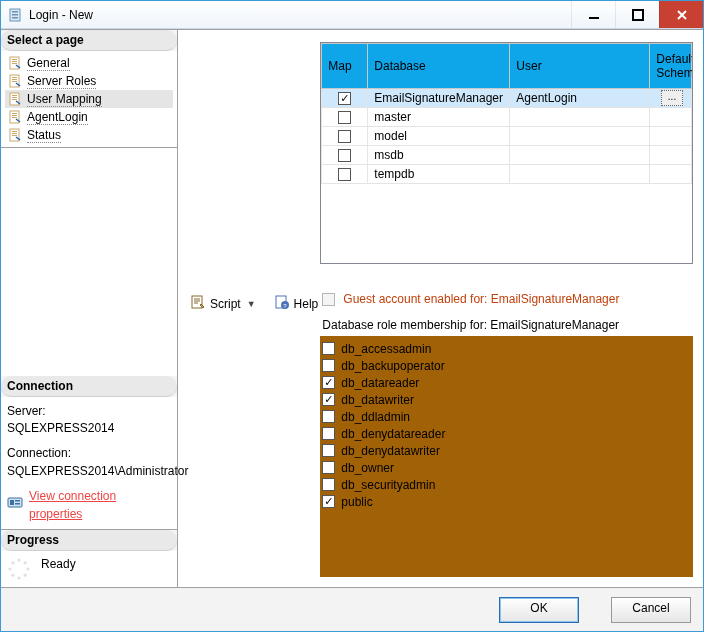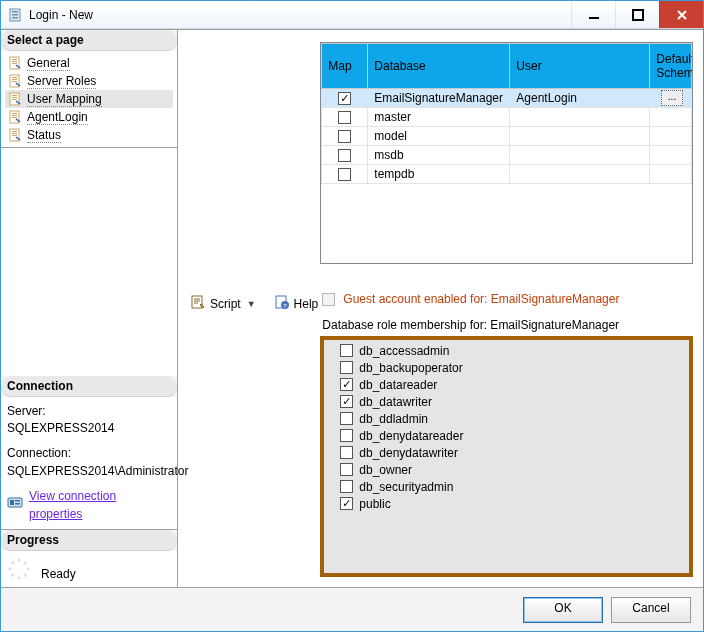--- a/index.html
+++ b/index.html
@@ -16,22 +16,22 @@
   .leftpane { width: 177px; border-right: 1px solid #a0a0a0; display: flex; flex-direction: column; background: #f5f5f5; }
   .panel { border-bottom: 1px solid #a0a0a0; }
   .panel-h { background: #e9e9e9; font-weight: bold; padding: 3px 6px; border-bottom: 1px solid #cfcfcf; border-radius: 10px; }
   .page-list { background: #fff; padding: 3px 4px; }
   .page-item { display: flex; align-items: center; gap: 4px; padding: 1px 2px; }
   .page-item.selected { background: #e5e5e5; }
   .page-item .dotdash { border-bottom: 1px dotted #888; text-decoration: none; color: #000; }
   .page-icon svg { display: block; }
   .conn-body { background: #fff; padding: 6px 6px; line-height: 1.45; }
   .conn-link { display: flex; align-items: center; gap: 6px; margin-top: 8px; }
-  .conn-link a { color: #6d28d9; text-decoration: underline; cursor: pointer; }
-  .progress-body { background: #fff; padding: 6px 6px; display: flex; align-items: flex-end; gap: 10px; }
+  .conn-link a { color: #ef4444; text-decoration: underline; cursor: pointer; }
+  .progress-body { background: #fff; padding: 6px 6px; display: flex; align-items: flex-start; gap: 10px; }
   .spinner { width: 24px; height: 24px; }
   .spinner svg circle { fill: #e0e0e0; }
   .spacer { flex: 1; background: #fff; }
 
   .rightpane { flex: 1; display: flex; flex-direction: row; padding: 8px 10px 10px 10px; min-width: 0; }
   .toolbar { display: flex; align-items: center; gap: 14px; padding: 2px 0 10px 0; border-bottom: 0; }
   .tbtn { display: inline-flex; align-items: center; gap: 4px; padding: 1px 2px; }
   .tbtn .caret { font-size: 9px; color: #444; margin-left: 2px; }
   .content { flex: 1; display: flex; flex-direction: column; min-height: 0; padding-top: 4px; }
   .label { margin: 2px 0 4px 2px; }
@@ -40,25 +40,25 @@
   table.grid th { background: #0ea5e9; border: 1px solid #c8c8c8; font-weight: normal; text-align: left; padding: 8px 6px; height: 20px; }
   table.grid td { border: 1px solid #e4e4e4; padding: 0 6px; height: 19px; }
   table.grid tr.sel td { background: #cfe8fb; }
   .chkcell { text-align: center; padding: 0 !important; }
   .chk { width: 13px; height: 13px; border: 1px solid #555; display: inline-flex; align-items: center; justify-content: center; background: #fff; vertical-align: middle; }
   .chk.on::after { content: "✓"; font-size: 11px; line-height: 1; color: #000; }
   .chk.disabled { border-color: #b5b5b5; background: #f4f4f4; }
   .ellipsis-btn { width: 22px; height: 16px; border: 1px dotted #6b6b6b; background: #efefef; font-size: 10px; text-align: center; line-height: 12px; margin: 1px 2px; float: right; }
 
   .guest-row { display: flex; align-items: center; gap: 8px; color: #c2410c; margin: 28px 0 10px 2px; }
-  .role-box { flex: 1; border: 4px solid #a16207; background: #e5e5e5; overflow: auto; padding: 2px 16px; }
+  .role-box { flex: 1; border: 2px solid #a16207; background: #a16207; overflow: auto; padding: 2px 0; }
   .role-item { display: flex; align-items: center; gap: 6px; height: 17px; }
 
   .footer { height: 44px; border-top: 1px solid #a0a0a0; display: flex; align-items: center; justify-content: flex-end; gap: 8px; padding: 0 12px; background: #f3f3f3; }
-  .btn { min-width: 80px; height: 26px; border: 1px solid #999; background: linear-gradient(to bottom,#fff,#e6e6e6); text-align: center; line-height: 21px; font-size: 12px; }
+  .btn { min-width: 80px; height: 26px; border: 1px solid #999; background: linear-gradient(to bottom,#fff,#e6e6e6); text-align: center; line-height: 21px; font-size: 12px; margin-left: 24px; }
   .btn.default { border-color: #2b6db5; box-shadow: inset 0 0 0 1px #8fc3ee; }
 
   .col-map { width: 46px; }
   .col-db  { width: 142px; }
   .col-user{ width: 140px; }
   .col-sch { width: auto; }
 </style>
 </head>
 <body>
 

